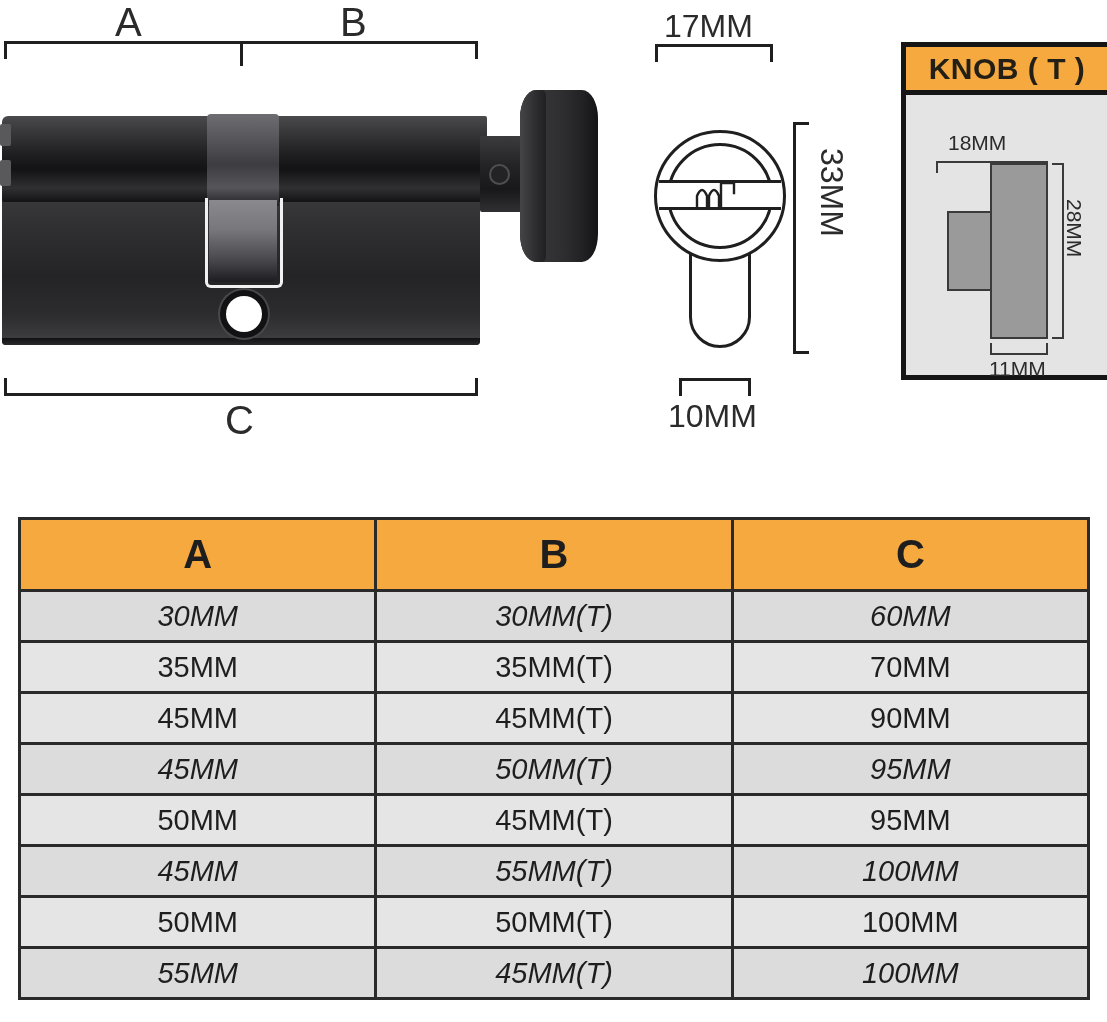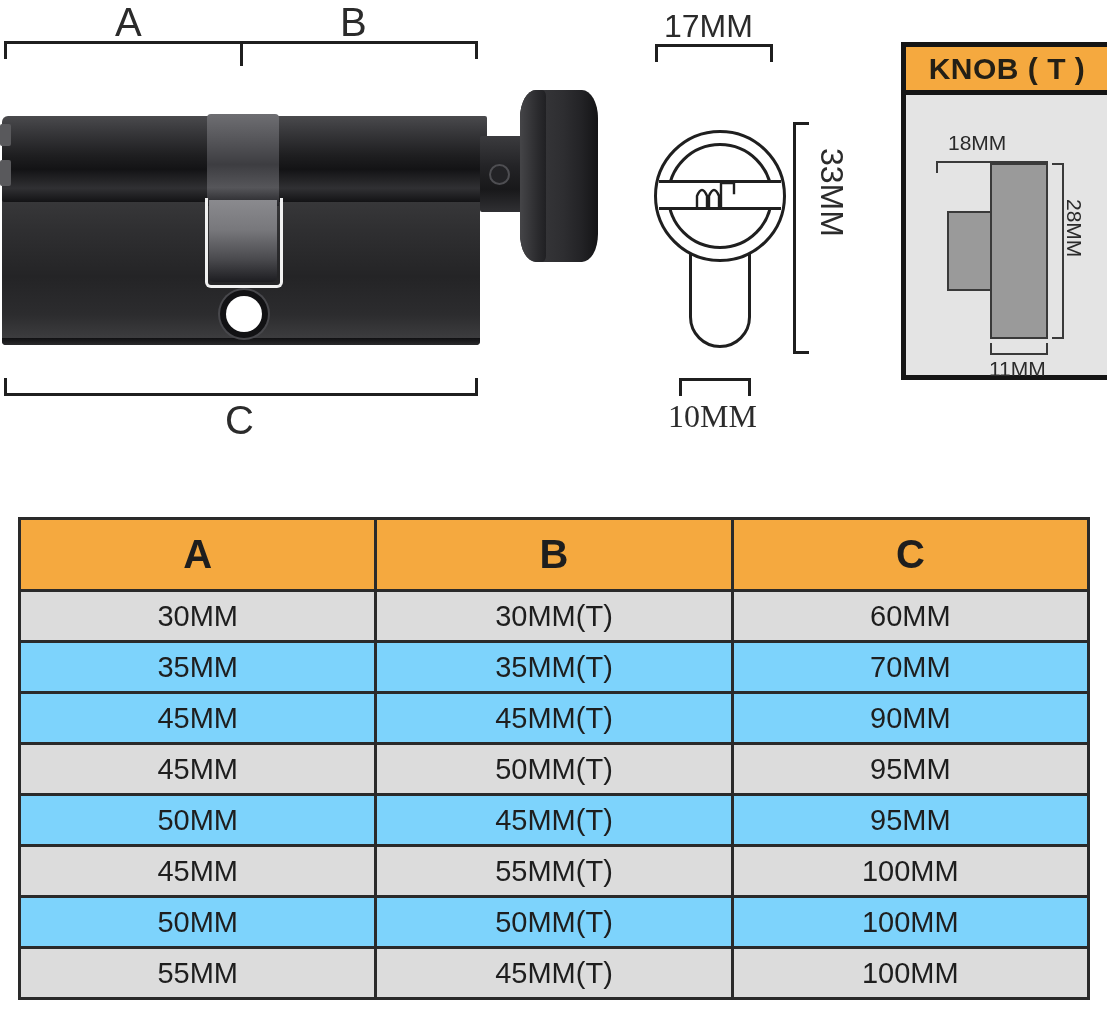--- a/index.html
+++ b/index.html
@@ -331,22 +331,22 @@
     font-weight: bold;
     height: 69px;
     padding: 0;
   }
   #spec-table td {
     font-size: 29px;
     height: 48px;
     padding: 0;
     font-weight: normal;
   }
-  #spec-table tr.row-light td { background: #dcdcdc; }
-  #spec-table tr.row-dark  td { background: #7dd3fc; }
+  #spec-table tr.row-light td { background: #dcdcdc; font-style: italic; }
+  #spec-table tr.row-dark  td { background: #e5e5e5; }
 </style>
 </head>
 <body>
 
 <div id="diagram-area">
 
   <div class="dim-label" style="left:115px; top:0px;">A</div>
   <div class="dim-label" style="left:340px; top:0px;">B</div>
 
   <div class="bracket-h ticks-down" style="left:4px; top:41px; width:474px;">
@@ -387,21 +387,21 @@
     <div class="keyway-bar"></div>
     <svg class="keyway-warding" viewBox="0 0 44 31" xmlns="http://www.w3.org/2000/svg">
       <path d="M3 29 L3 17 Q8 5 13 17 L13 29 M15 29 L15 17 Q20 5 25 17 L25 29 M27 29 L27 4 L40 4 L40 14" fill="none" stroke="#1f1f1f" stroke-width="2.4" stroke-linecap="square"></path>
     </svg>
   </div>
 
   <div class="bracket-v" style="left:793px; top:122px; height:232px;"></div>
   <div class="dim-label mm vert" style="left:850px; top:148px;">33MM</div>
 
   <div class="bracket-h ticks-down" style="left:679px; top:378px; width:72px;"></div>
-  <div class="dim-label mm" style="left:668px; top:398px;font-family:Liberation Serif, serif;">10MM</div>
+  <div class="dim-label mm" style="left:668px; top:398px;">10MM</div>
 
   <div id="knob-panel">
     <div id="knob-panel-header">
       <span>KNOB ( T )</span>
     </div>
     <div id="knob-panel-body">
 
       <div class="kp-label" style="left:42px; top:36px;">18MM</div>
       <div class="kp-bracket-h" style="left:30px; top:66px; width:112px;"></div>
 

